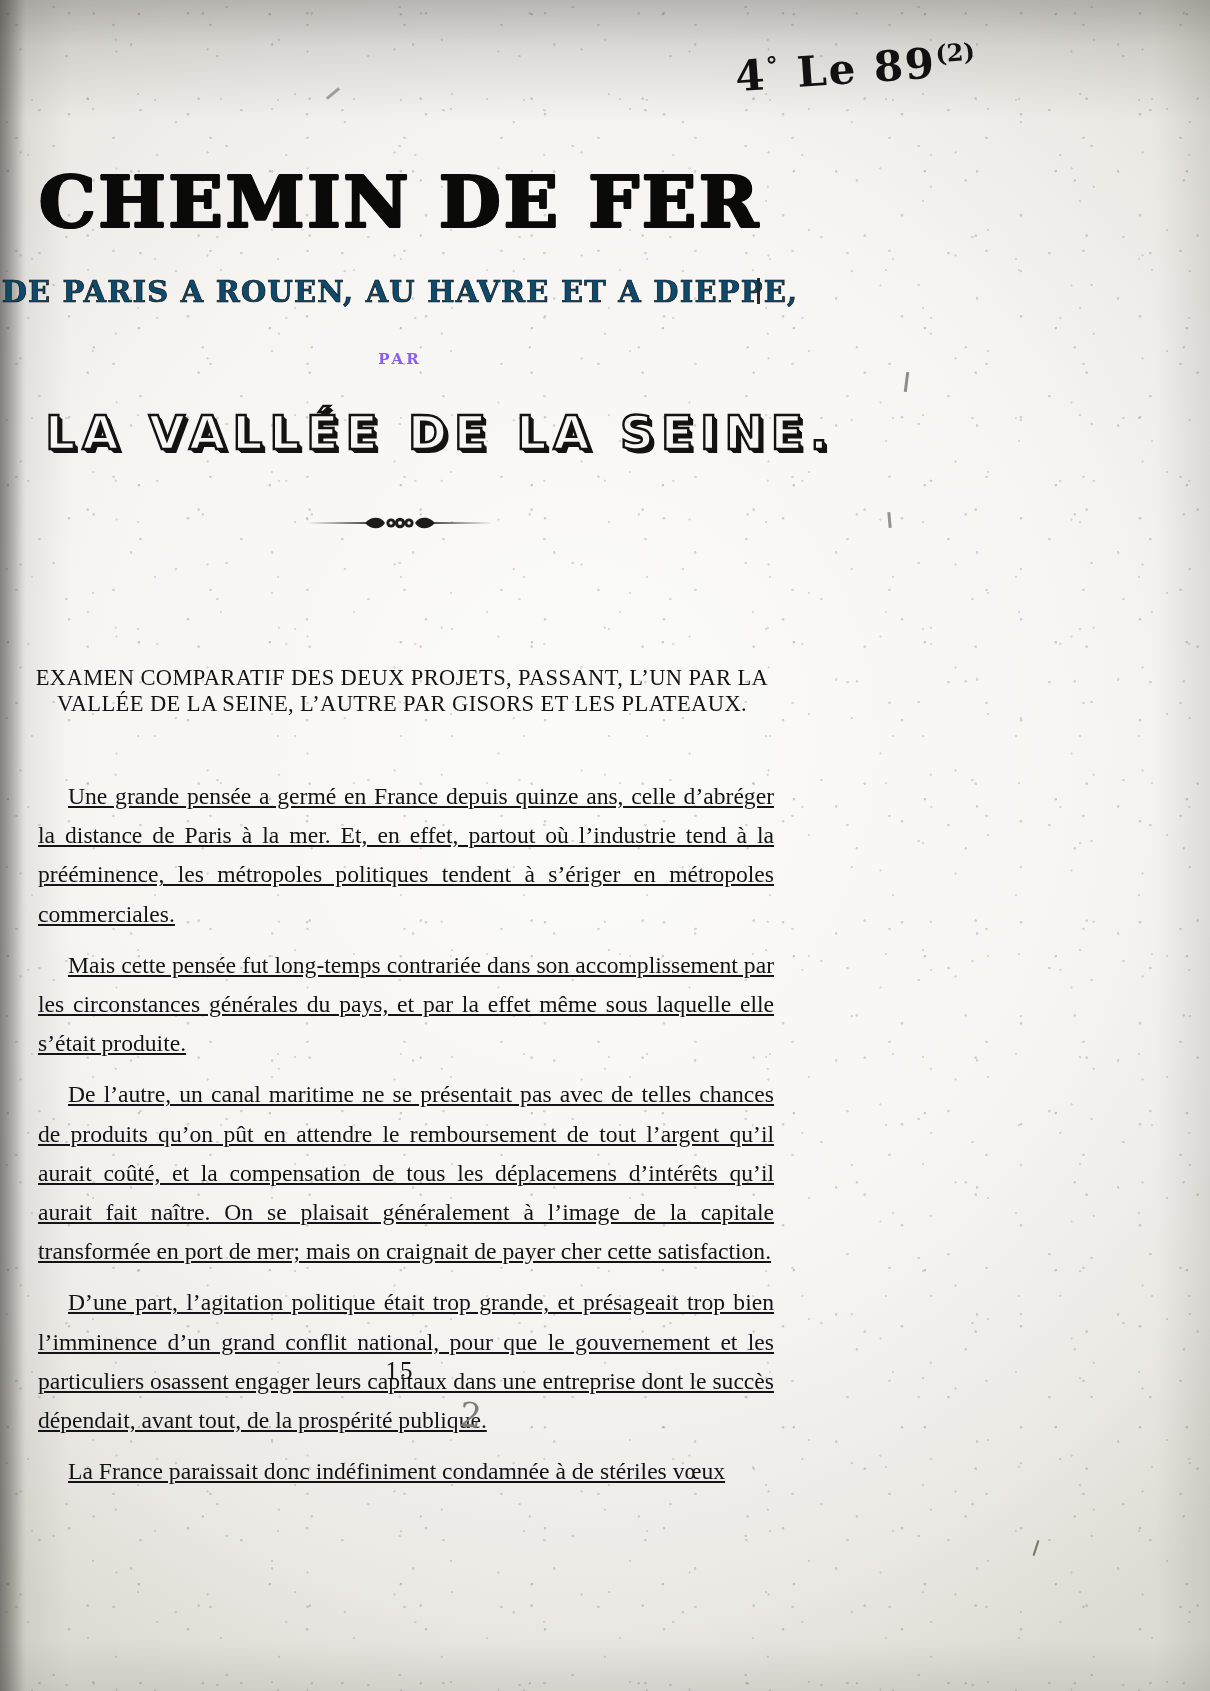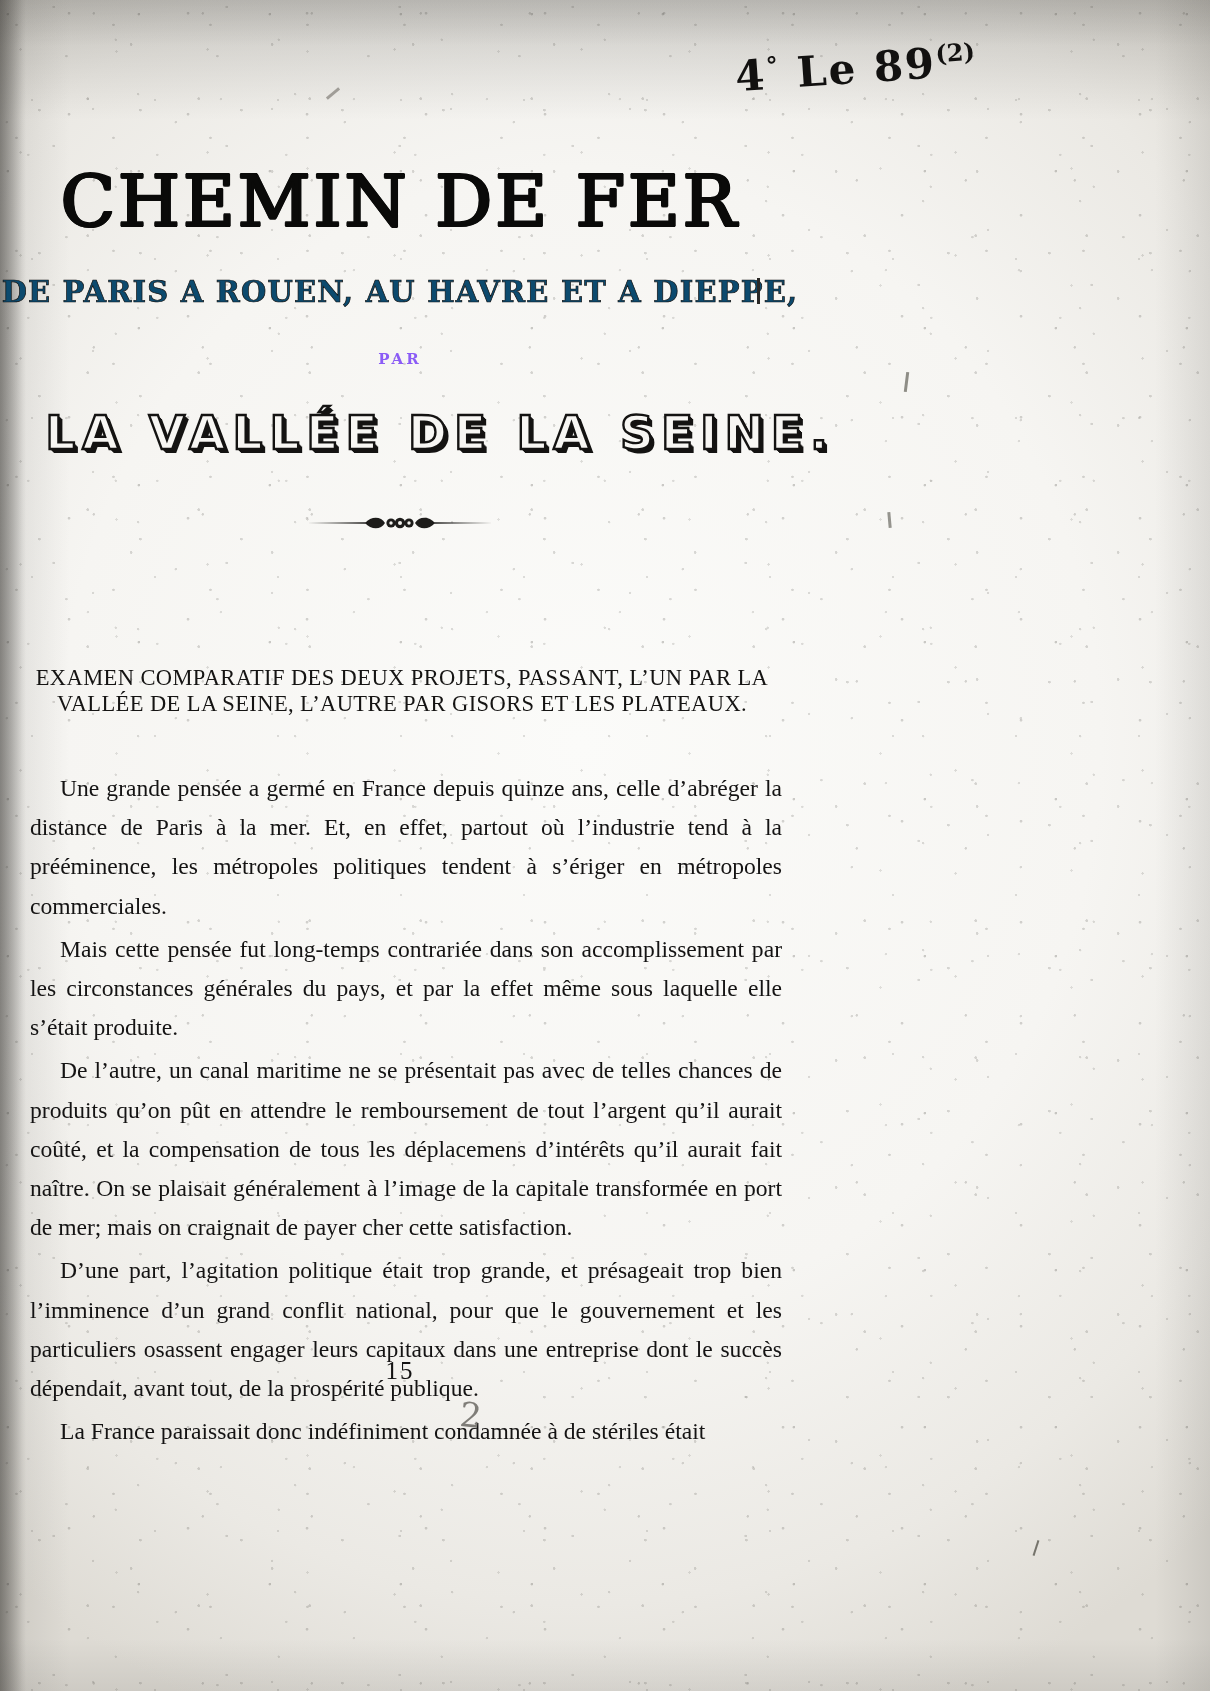--- a/index.html
+++ b/index.html
@@ -106,21 +106,21 @@
     font-size: 24px;
     vertical-align: super;
   }
 
   
   .title-main {
     position: absolute;
     left: 0; top: 160px; width: 800px;
     text-align: center;
     font-family: "DejaVu Serif", serif;
-    font-weight: 400;
+    font-weight: 700;
     font-size: 71px;
     letter-spacing: 3px;
     color: #0a0a09;
     -webkit-text-stroke: 2.2px #0a0a09;
     text-shadow: 1.5px 0 0 #0a0a09, -1.5px 0 0 #0a0a09, 0 1px 0 #0a0a09;
     white-space: nowrap;
   }
 
   .title-sub {
     position: absolute;
@@ -209,22 +209,23 @@
     left: 26px; top: 765px;
     width: 760px;
     font-family: "Liberation Serif", serif;
     font-size: 23.6px;
     line-height: 39.2px;
     color: #141313;
     text-align: justify;
     text-justify: inter-word;
   }
   .body-col p {
-    margin: 4px;
+    margin: 12px;
     text-indent: 30px;
+    text-decoration: underline;
   }
 
   .folio {
     position: absolute;
     left: 0; top: 1357px; width: 800px;
     text-align: center;
     font-family: "Liberation Serif", serif;
     font-size: 25px;
     letter-spacing: 2px;
     color: #141313;
@@ -313,21 +314,21 @@
     </div>
 
 
     <div class="caps-desc">EXAMEN COMPARATIF DES DEUX PROJETS, PASSANT, L’UN PAR LA VALLÉE DE LA SEINE, L’AUTRE PAR GISORS ET LES PLATEAUX.</div>
 
     <div class="body-col">
       <p>Une grande pensée a germé en France depuis quinze ans, celle d’abréger la distance de Paris à la mer. Et, en effet, partout où l’industrie tend à la prééminence, les métropoles politiques tendent à s’ériger en métropoles commerciales.</p>
       <p>Mais cette pensée fut long-temps contrariée dans son accomplissement par les circonstances générales du pays, et par la effet même sous laquelle elle s’était produite.</p>
       <p>De l’autre, un canal maritime ne se présentait pas avec de telles chances de produits qu’on pût en attendre le remboursement de tout l’argent qu’il aurait coûté, et la compensation de tous les déplacemens d’intérêts qu’il aurait fait naître. On se plaisait généralement à l’image de la capitale transformée en port de mer; mais on craignait de payer cher cette satisfaction.</p>
       <p>D’une part, l’agitation politique était trop grande, et présageait trop bien l’imminence d’un grand conflit national, pour que le gouvernement et les particuliers osassent engager leurs capitaux dans une entreprise dont le succès dépendait, avant tout, de la prospérité publique.</p>
-      <p>La France paraissait donc indéfiniment condamnée à de stériles était</p>
+      <p>La France paraissait donc indéfiniment condamnée à de stériles vœux</p>
     </div>
 
     <div class="folio">15</div>
 
     <div class="pencil-mark">2</div>
     <div class="stray-tick"></div>
 
   </div>
 </div>
 

